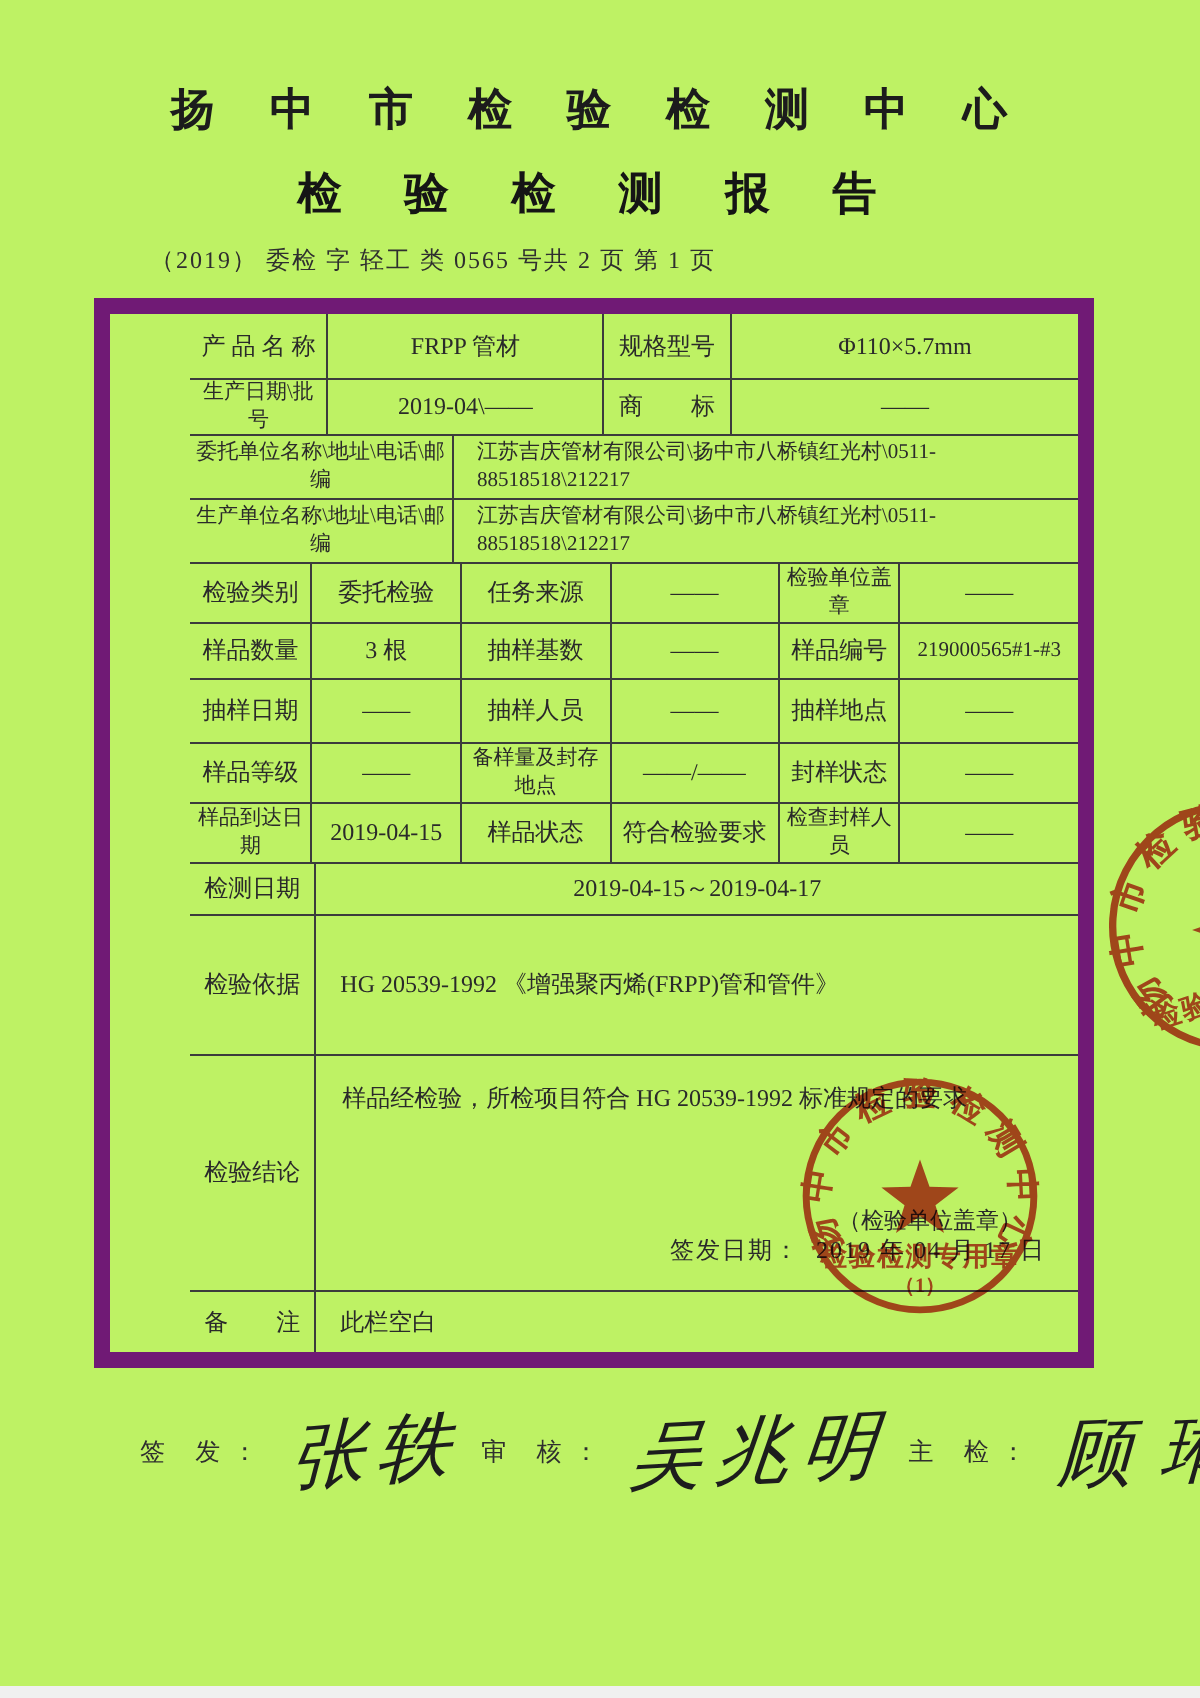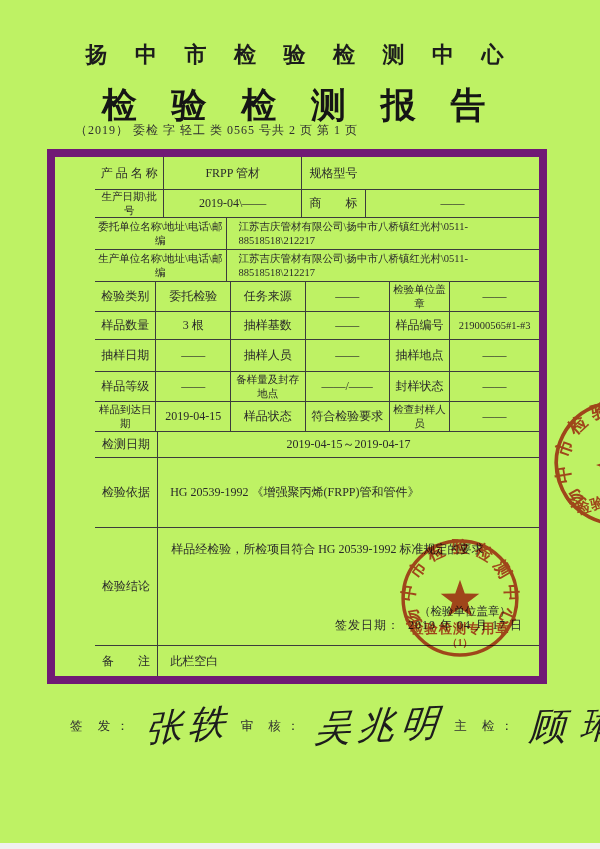--- a/index.html
+++ b/index.html
@@ -10,21 +10,21 @@
     font-family:"Liberation Serif","DejaVu Serif",serif;
     text-decoration:underline;
   }
   
   .org-title {
     position:absolute; top:40px; left:0; width:100%; text-align:center;
     font-size:22px; font-weight:bold; letter-spacing:11px; color:#1c1c1c;
   }
   .report-title {
     position:absolute; top:82px; left:0; width:100%; text-align:center;
-    font-size:35px; font-weight:bold; letter-spacing:13px; color:#151515;
+    font-size:22px; font-weight:bold; letter-spacing:13px; color:#151515;
   }
   .doc-line {
     position:absolute; top:122px; left:75px; right:52px;
     display:flex; justify-content:flex-start; align-items:center;
     font-size:12px; color:#2f2f2f; letter-spacing:1px;
   }
   
   .rpt-table {
     position:absolute; top:149px; left:47px; width:500px; height:535px;
     border:8px solid #701a75; display:flex; flex-direction:column;
@@ -90,20 +90,21 @@
     <span>（2019） 委检 字 轻工 类 0565 号</span>
     <span>共 2 页 第 1 页</span>
   </div>
 
   <div class="rpt-table">
 
     <div class="trow h32">
       <div class="cell ca1">产 品 名 称</div>
       <div class="cell ca2">FRPP 管材</div>
       <div class="cell ca3">规格型号</div>
+      <div class="cell ca4">Φ110×5.7mm</div>
     </div>
 
     <div class="trow h28">
       <div class="cell ca1 small">生产日期\批号</div>
       <div class="cell ca2">2019-04\——</div>
       <div class="cell ca3">商　　标</div>
       <div class="cell ca4">——</div>
     </div>
 
     <div class="trow h32">

